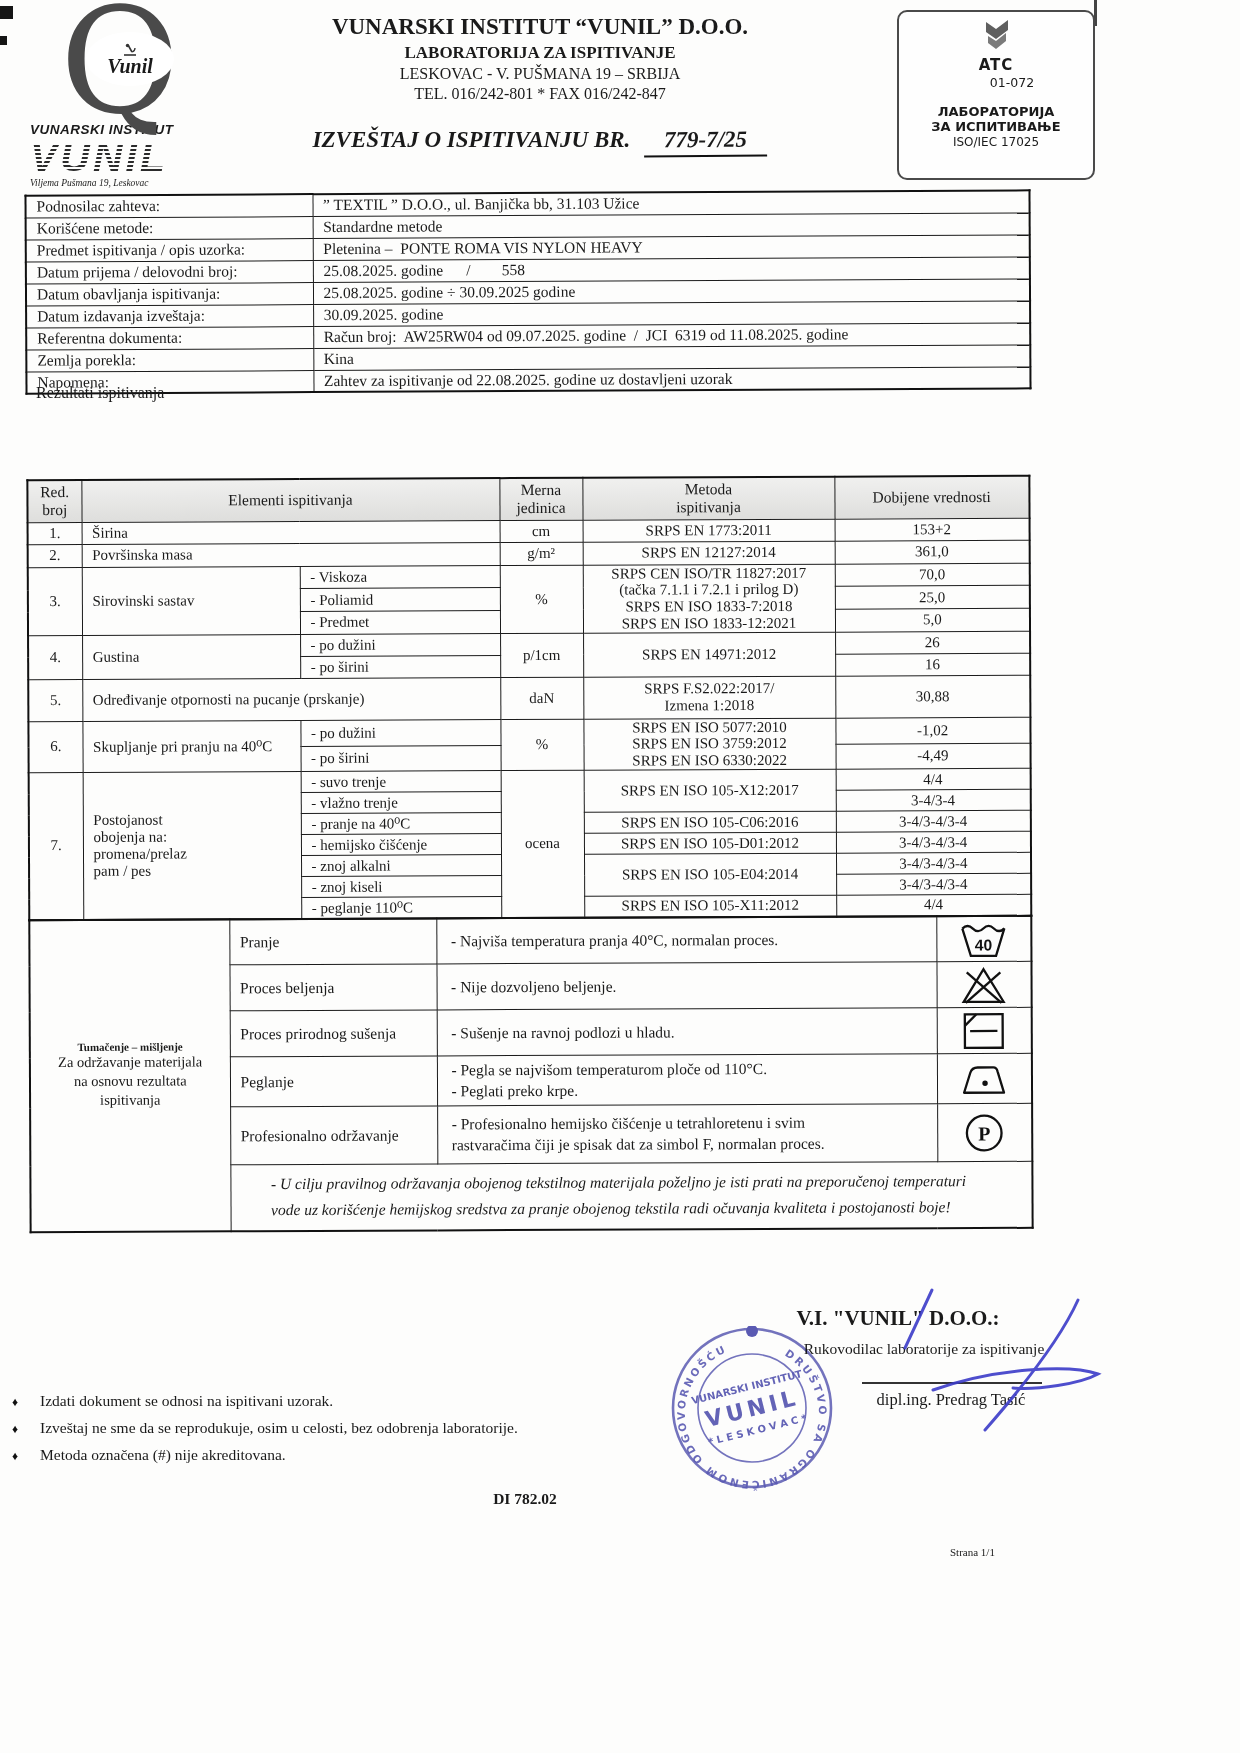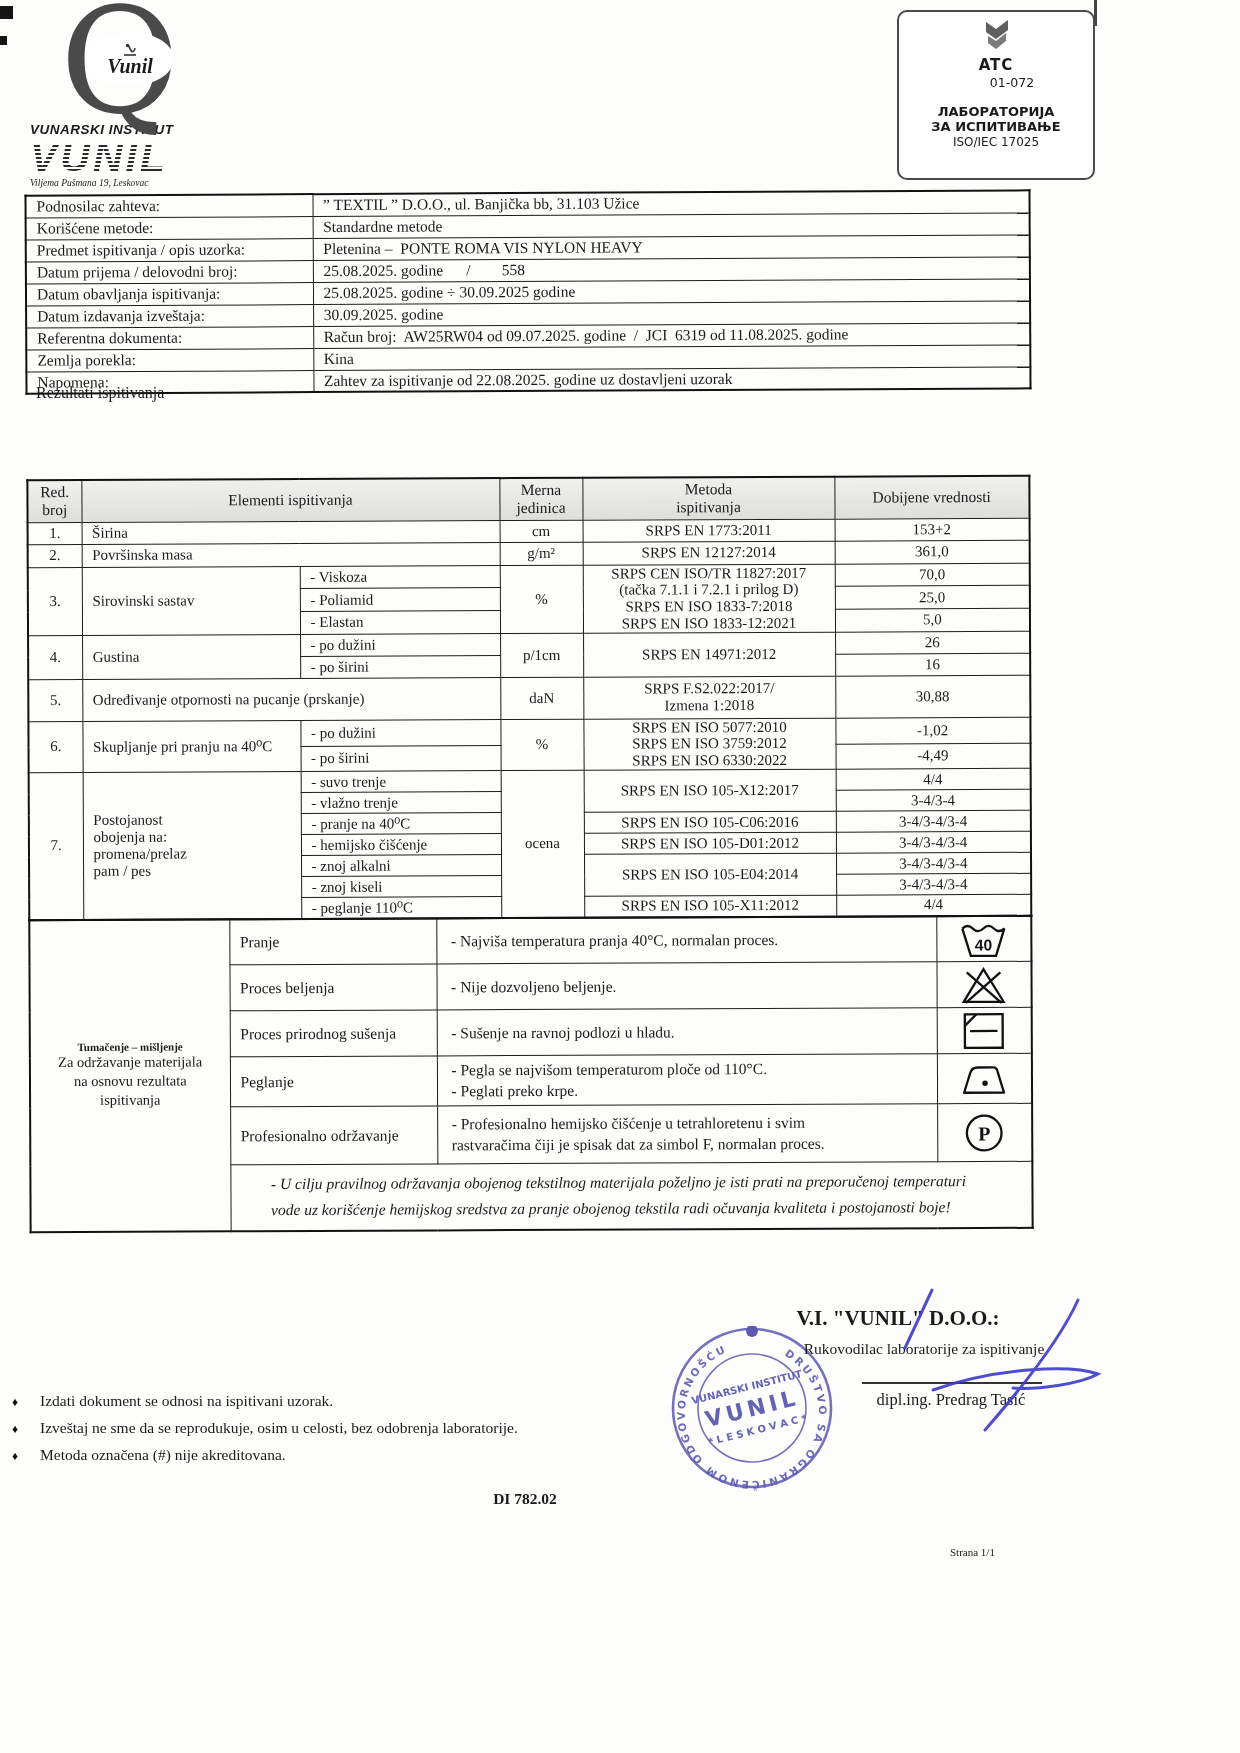--- a/index.html
+++ b/index.html
@@ -117,20 +117,29 @@
       </div>
     </div>
     <div class="inst-label">VUNARSKI INSTITUT</div>
     <div class="brand-wrap">
       <span class="brand-vunil">VUNIL</span>
       <div class="stripes"></div>
     </div>
     <div class="logo-addr">Viljema Pušmana 19, Leskovac</div>
   </div>
 
+  <div class="head-center">
+    <div class="org-name">VUNARSKI INSTITUT “VUNIL” D.O.O.</div>
+    <div class="lab-line">LABORATORIJA ZA ISPITIVANJE</div>
+    <div class="addr-line">LESKOVAC - V. PUŠMANA 19 – SRBIJA</div>
+    <div class="tel-line">TEL. 016/242-801 * FAX  016/242-847</div>
+    <div class="report-title">
+      <span>IZVEŠTAJ O ISPITIVANJU BR.</span><span class="report-number">779-7/25</span>
+    </div>
+  </div>
 
   <div class="badge">
     <svg width="42" height="34" viewBox="0 0 42 34">
       <path d="M11,2 L21,9 L33,0 L33,10 L21,19 L11,12 Z" fill="#5f5f5f"></path>
       <path d="M13,16 L21,21 L31,13 L31,21 L21,29 L13,23 Z" fill="#7b7b7b"></path>
     </svg>
     <div class="badge-name">ATC</div>
     <div class="badge-num">01-072</div>
     <div class="badge-l1">ЛАБОРАТОРИЈА</div>
     <div class="badge-l2">ЗА ИСПИТИВАЊЕ</div>
@@ -230,21 +239,21 @@
 (tačka 7.1.1 i 7.2.1 i prilog D)
 SRPS EN ISO 1833-7:2018
 SRPS EN ISO 1833-12:2021</td>
           <td class="c">70,0</td>
         </tr>
         <tr style="height:22px">
           <td class="l">- Poliamid</td>
           <td class="c">25,0</td>
         </tr>
         <tr style="height:22px">
-          <td class="l">- Elastan</td>
+          <td class="l">- Predmet</td>
           <td class="c">5,0</td>
         </tr>
 
         <tr style="height:22px">
           <td rowspan="2" class="c">4.</td>
           <td rowspan="2" class="l">Gustina</td>
           <td class="l">- po dužini</td>
           <td rowspan="2" class="c">p/1cm</td>
           <td rowspan="2" class="c m">SRPS EN 14971:2012</td>
           <td class="c">26</td>

